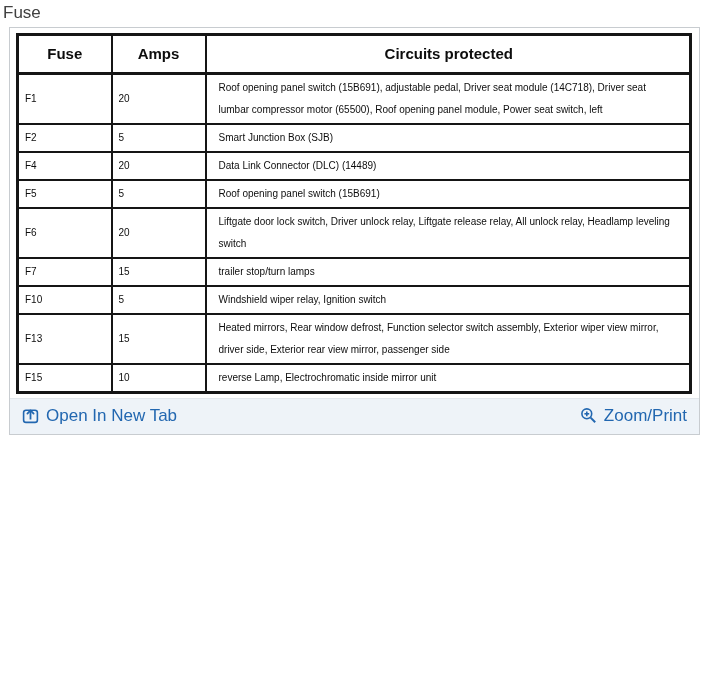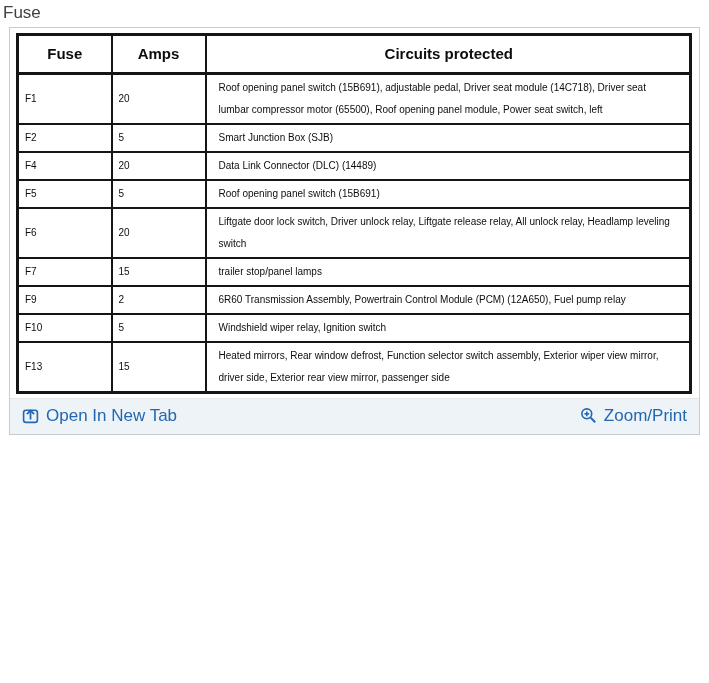--- a/index.html
+++ b/index.html
@@ -127,36 +127,36 @@
             <td class="circuits">Roof opening panel switch (15B691)</td>
           </tr>
           <tr>
             <td class="center">F6</td>
             <td class="center">20</td>
             <td class="circuits">Liftgate door lock switch, Driver unlock relay, Liftgate release relay, All unlock relay, Headlamp leveling switch</td>
           </tr>
           <tr>
             <td class="center">F7</td>
             <td class="center">15</td>
-            <td class="circuits">trailer stop/panel lamps</td>
-          </tr>
-          <tr>
-            <td class="center">F9</td>
-            <td class="center">2</td>
-            <td class="circuits">6R60 Transmission Assembly, Powertrain Control Module (PCM) (12A650), Fuel pump relay</td>
+            <td class="circuits">trailer stop/turn lamps</td>
           </tr>
           <tr>
             <td class="center">F10</td>
             <td class="center">5</td>
             <td class="circuits">Windshield wiper relay, Ignition switch</td>
           </tr>
           <tr>
             <td class="center">F13</td>
             <td class="center">15</td>
             <td class="circuits">Heated mirrors, Rear window defrost, Function selector switch assembly, Exterior wiper view mirror, driver side, Exterior rear view mirror, passenger side</td>
+          </tr>
+          <tr>
+            <td class="center">F15</td>
+            <td class="center">10</td>
+            <td class="circuits">reverse Lamp, Electrochromatic inside mirror unit</td>
           </tr>
         </tbody>
     </table>
   </div>
 
   <div class="footer-bar">
     <a class="footer-link">
       <span>
         <svg width="17" height="17" viewBox="0 0 17 17" fill="none" stroke="#2267b0" stroke-width="1.6">
           <rect x="1.6" y="3.2" width="13.8" height="12.2" rx="2.4"></rect>

